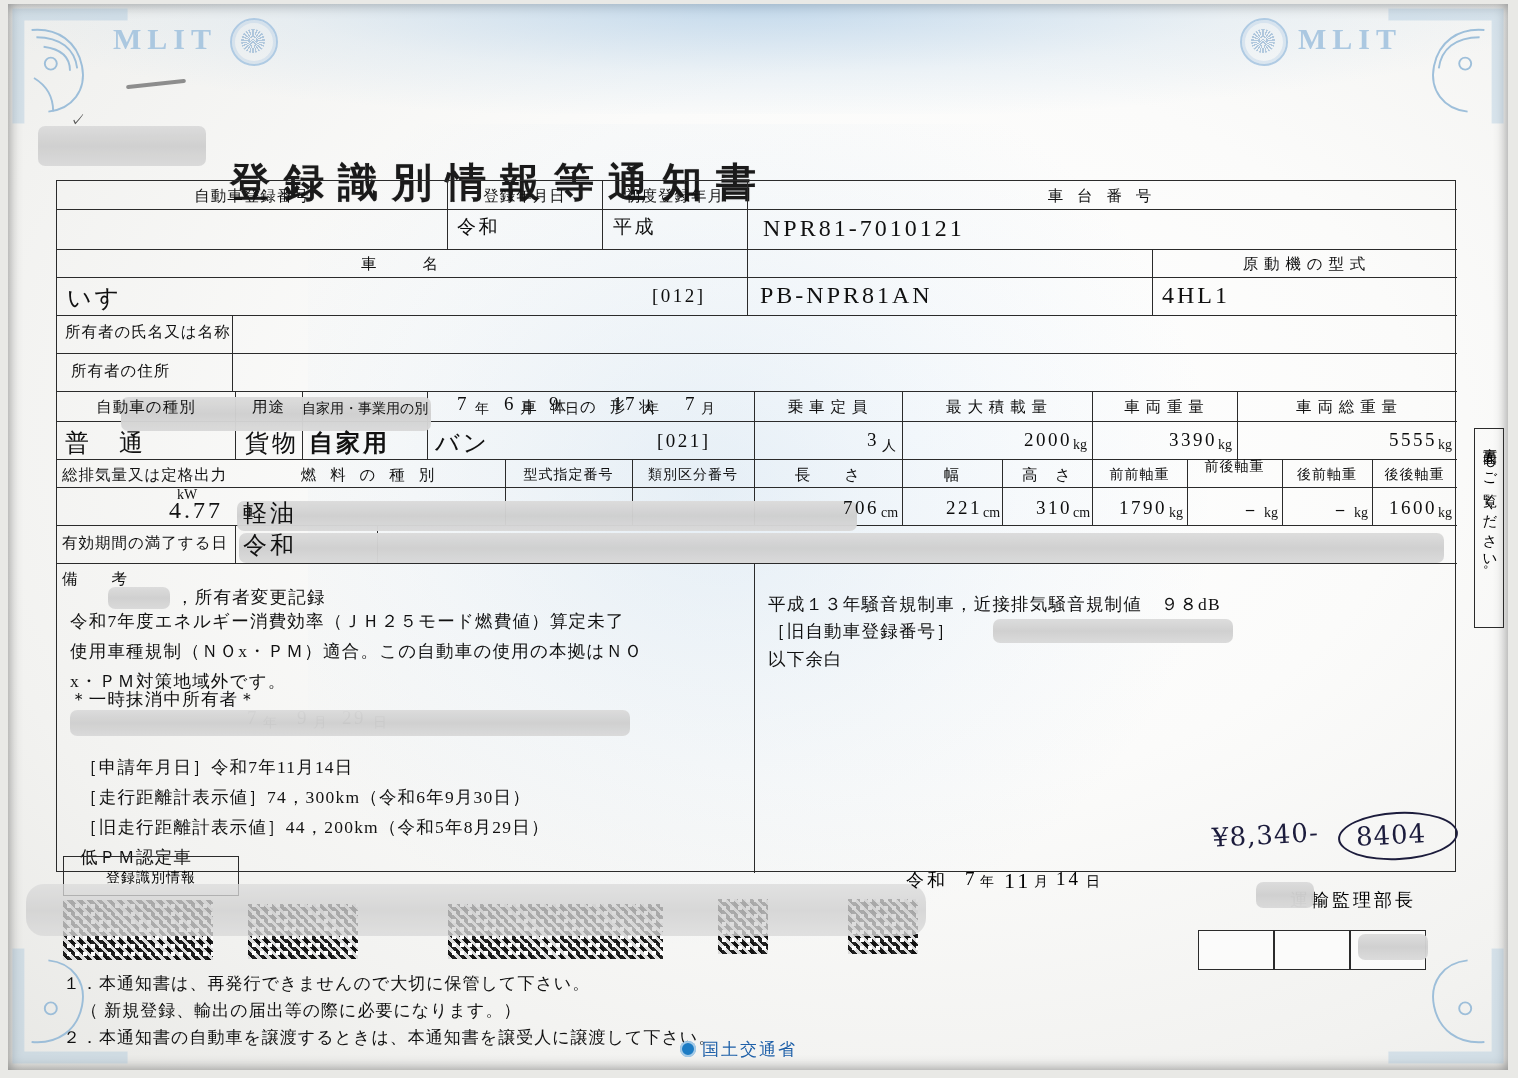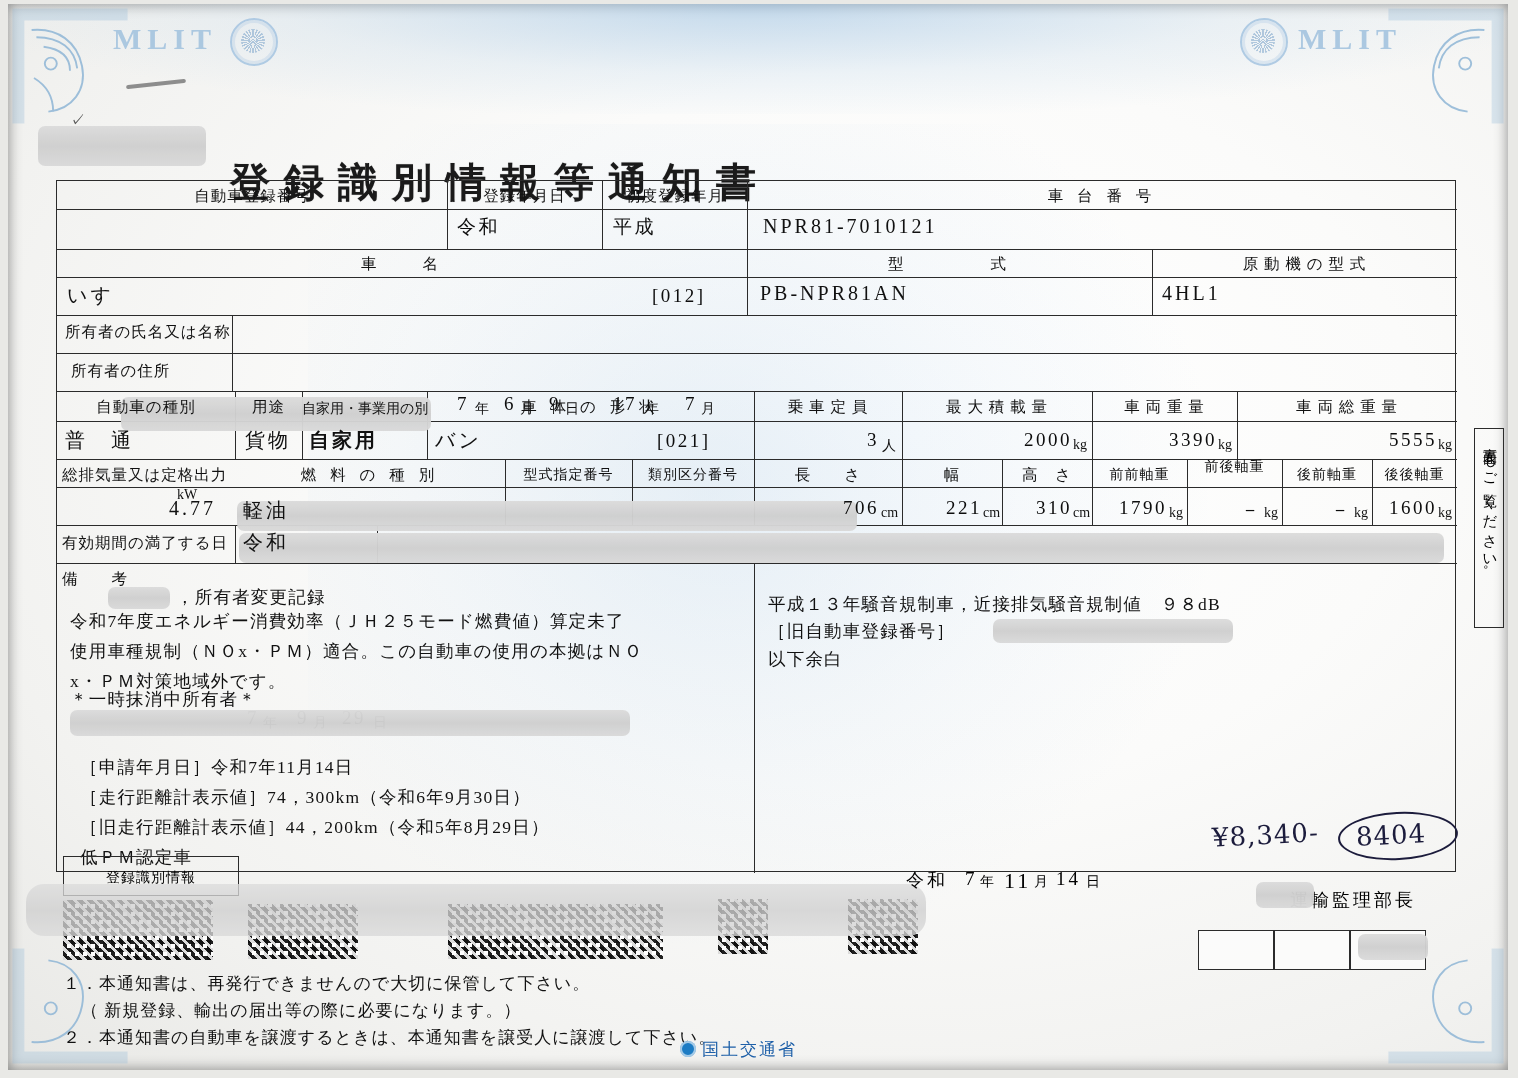--- a/index.html
+++ b/index.html
@@ -122,21 +122,21 @@
   }
   .lbl-sp {
     letter-spacing: 5px;
   }
   .small { font-size: 14px; letter-spacing: 0px; }
   .val {
     font-size: 19px;
     letter-spacing: 2.5px;
     color: #0d0d0d;
   }
-  .val-l { font-size: 20px; letter-spacing: 3px; }
+  .val-l { font-size: 24px; letter-spacing: 3px; }
   .ctr { text-align: center; }
   .rgt { text-align: right; }
 
   
   .redact {
     position: absolute;
     background: linear-gradient(180deg, #dcdcdc 0%, #cfcfcf 50%, #dadada 100%);
     border-radius: 7px;
     filter: blur(0.6px);
     opacity: 0.97;
@@ -382,21 +382,20 @@
 
       <div class="cell val" style="left:556px; top:33px;">平成</div>
       <div class="cell val" style="left:556px; top:212px;">17</div>
       <div class="cell small" style="left:588px; top:219px;">年</div>
       <div class="cell val" style="left:628px; top:212px;">7</div>
       <div class="cell small" style="left:644px; top:219px;">月</div>
 
       <div class="cell val-l" style="left:706px; top:34px;">NPR81-7010121</div>
 
       <div class="cell lbl ctr lbl-sp" style="left:0; top:73px; width:690px;">車　　名</div>
-      <div class="cell lbl ctr lbl-sp" style="left:690px; top:73px; width:405px;">型　　　　式</div>
       <div class="cell lbl ctr" style="left:1095px; top:73px; width:305px;">原 動 機 の 型 式</div>
 
       <div class="cell val-l" style="left:10px; top:101px;">いすゞ</div>
       <div class="cell val" style="left:595px; top:104px;">[012]</div>
       <div class="cell val-l" style="left:703px; top:101px;">PB-NPR81AN</div>
       <div class="cell val-l" style="left:1105px; top:101px;">4HL1</div>
 
       <div class="cell lbl" style="left:8px; top:141px;">所有者の氏名又は名称</div>
       <div class="redact" style="left:180px; top:320px; width:620px; height:30px;"></div>
 

